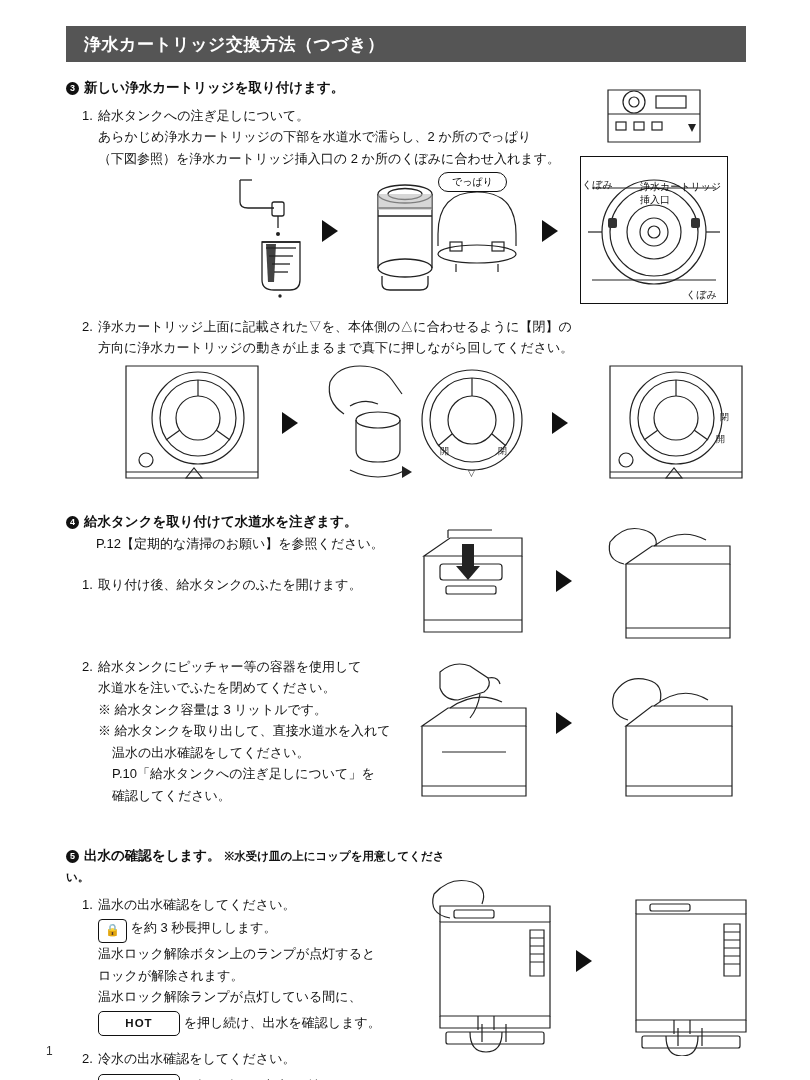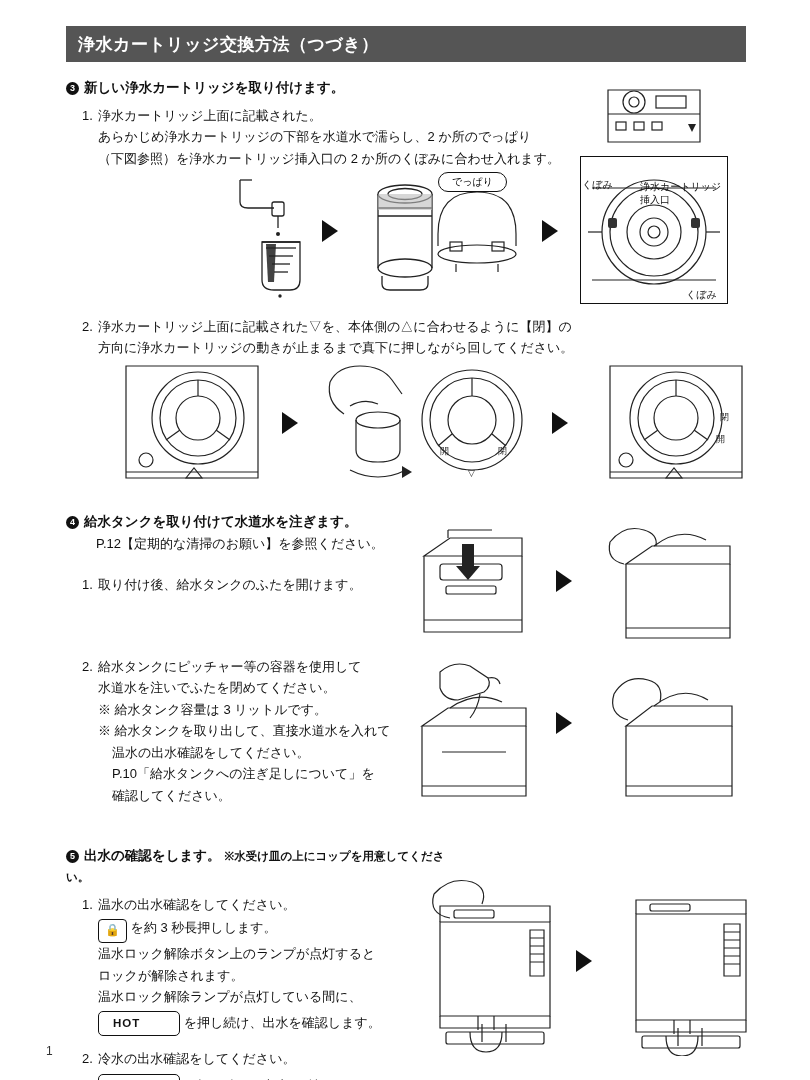--- a/index.html
+++ b/index.html
@@ -23,21 +23,21 @@
   .header-bar {
     position: absolute;
     left: 66px;
     top: 26px;
     width: 680px;
     height: 36px;
     background: #555555;
     color: #ffffff;
     display: flex;
     align-items: center;
-    padding-left: 12px;
+    padding-left: 18px;
     box-sizing: border-box;
     font-size: 17px;
     font-weight: bold;
     letter-spacing: 0.5px;
   }
   .step-head {
     font-size: 13.5px;
     color: #111;
     margin: 0;
     line-height: 1.55;
@@ -82,20 +82,21 @@
     font-size: 12px;
     color: #333;
   }
   .keycap {
     display: inline-block;
     border: 1.4px solid #111;
     border-radius: 5px;
     padding: 2px 14px;
     font-size: 11.5px;
     min-width: 52px;
+    text-align: center;
     font-weight: bold;
     letter-spacing: 1px;
   }
   .lockcap {
     display: inline-block;
     border: 1.4px solid #111;
     border-radius: 4px;
     padding: 1px 6px;
     font-size: 12px;
     vertical-align: -2px;
@@ -129,21 +130,21 @@
 
     <div class="header-bar">
       <span>浄水カートリッジ交換方法（つづき）</span>
     </div>
 
     <div class="blk" style="left:66px; top:78px; width:520px;">
       <div class="step-head">
         <span class="circ">3</span><span>新しい浄水カートリッジを取り付けます。</span>
       </div>
       <div class="txt indent1" style="margin-top:6px;">
-        <div><span style="display:inline-block;width:16px;">1.</span><span>浄水カートリッジ上面に記載された。</span></div>
+        <div><span style="display:inline-block;width:16px;">1.</span><span>給水タンクへの注ぎ足しについて。</span></div>
         <div style="margin-left:16px;">あらかじめ浄水カートリッジの下部を水道水で濡らし、2 か所のでっぱり</div>
         <div style="margin-left:16px;">（下図参照）を浄水カートリッジ挿入口の 2 か所のくぼみに合わせ入れます。</div>
       </div>
     </div>
 
     <div class="fig" style="left:228px; top:172px; width:120px; height:130px;">
       <svg width="120" height="130" viewBox="0 0 120 130">
         <g fill="none" stroke="#222" stroke-width="1.3">
           <path d="M12 8 L12 30 Q12 36 20 36 L46 36"></path>
           <path d="M12 8 L24 8"></path>

